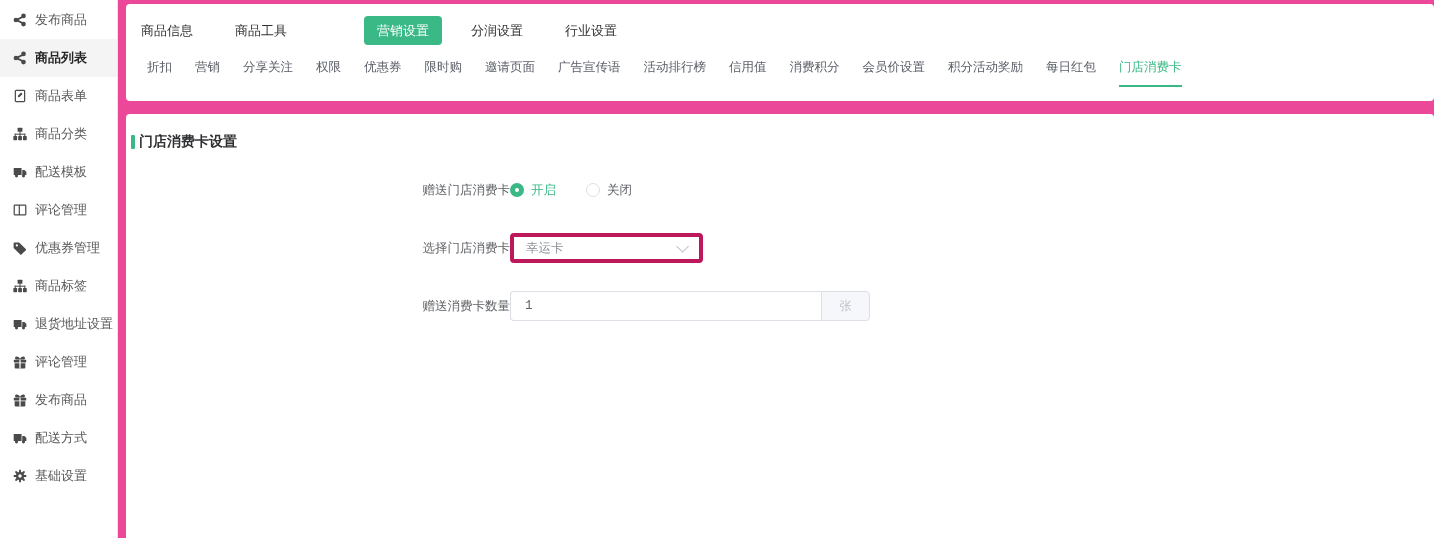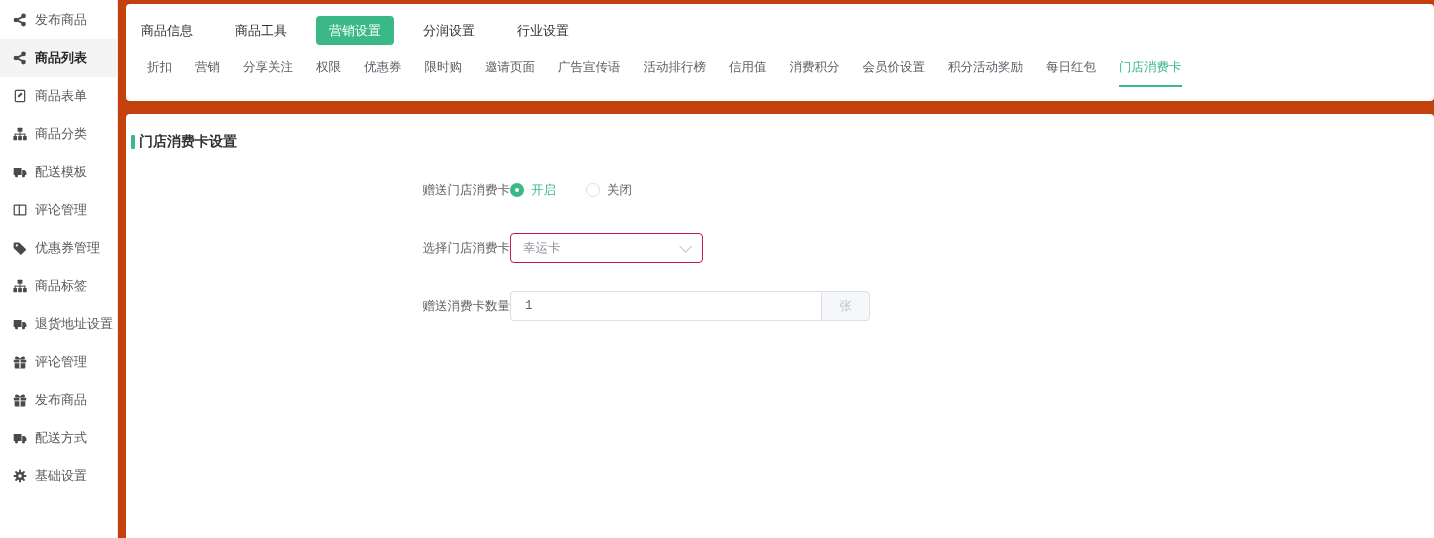--- a/index.html
+++ b/index.html
@@ -20,30 +20,30 @@
   .side-item {
     height:38px; display:flex; align-items:center; gap:8px;
     padding-left:13px; font-size:13px; color:#595959; cursor:pointer;
     white-space:nowrap;
   }
   .side-item .icn { width:14px; height:14px; flex:none; color:#4a4a4a; display:flex; align-items:center; justify-content:center; }
   .side-item .icn svg { width:14px; height:14px; display:block; }
   .side-item.active { background:#f4f4f5; color:#262626; font-weight:bold; }
 
   
-  .main { flex:1; background:#c2410c; padding:4px 0 0 8px; display:flex; flex-direction:column; overflow:hidden; }
+  .main { flex:1; background:#ec4899; padding:4px 0 0 8px; display:flex; flex-direction:column; overflow:hidden; }
   .card { background:#fff; border-radius:4px; }
 
   .tabs-card { height:97px; flex:none; padding:11px 0 0 2px; }
   .main-tabs { display:flex; align-items:center; gap:16px; height:30px; }
   .main-tab {
     padding:7px 13px; font-size:13px; color:#303133; border-radius:4px;
     cursor:pointer; line-height:15px; white-space:nowrap;
   }
-  .main-tab.active { background:#3ab886; color:#fff; }
+  .main-tab.active { background:#3ab886; color:#fff;margin-left:48px; }
 
   .sub-tabs { display:flex; align-items:center; gap:23px; margin:14px 0 0 19px; }
   .sub-tab {
     font-size:12.5px; color:#5a5e66; cursor:pointer; white-space:nowrap;
     padding-bottom:9px; border-bottom:2px solid transparent;
   }
   .sub-tab.active { color:#3ab886; border-bottom-color:#3ab886; }
 
   .content-card { flex:1; margin-top:13px; padding:19px 0 0 5px; border-radius:4px 4px 0 0; }
 
@@ -69,21 +69,21 @@
   .radio.checked .dot { border:none; background:#3ab886; position:relative; }
   .radio.checked .dot::after {
     content:""; position:absolute; left:5px; top:5px; width:4px; height:4px;
     border-radius:50%; background:#fff;
   }
   .radio .rlabel { margin-left:7px; font-size:12.5px; color:#606266; }
   .radio.checked .rlabel { color:#3ab886; }
 
   
   .select {
-    width:193px; height:30px; border:1px solid #be185d; border-radius:4px;
+    width:193px; height:30px; border:4px solid #be185d; border-radius:4px;
     background:#fff; display:flex; align-items:center; padding:0 12px;
     cursor:pointer; position:relative;
   }
   .select .sval { font-size:12.5px; color:#8b9097; flex:1; }
   .select .chev {
     width:9px; height:9px; flex:none; margin-right:2px;
     border-right:1.5px solid #c0c4cc; border-bottom:1.5px solid #c0c4cc;
     transform:rotate(45deg) translateY(-3px);
   }
 

